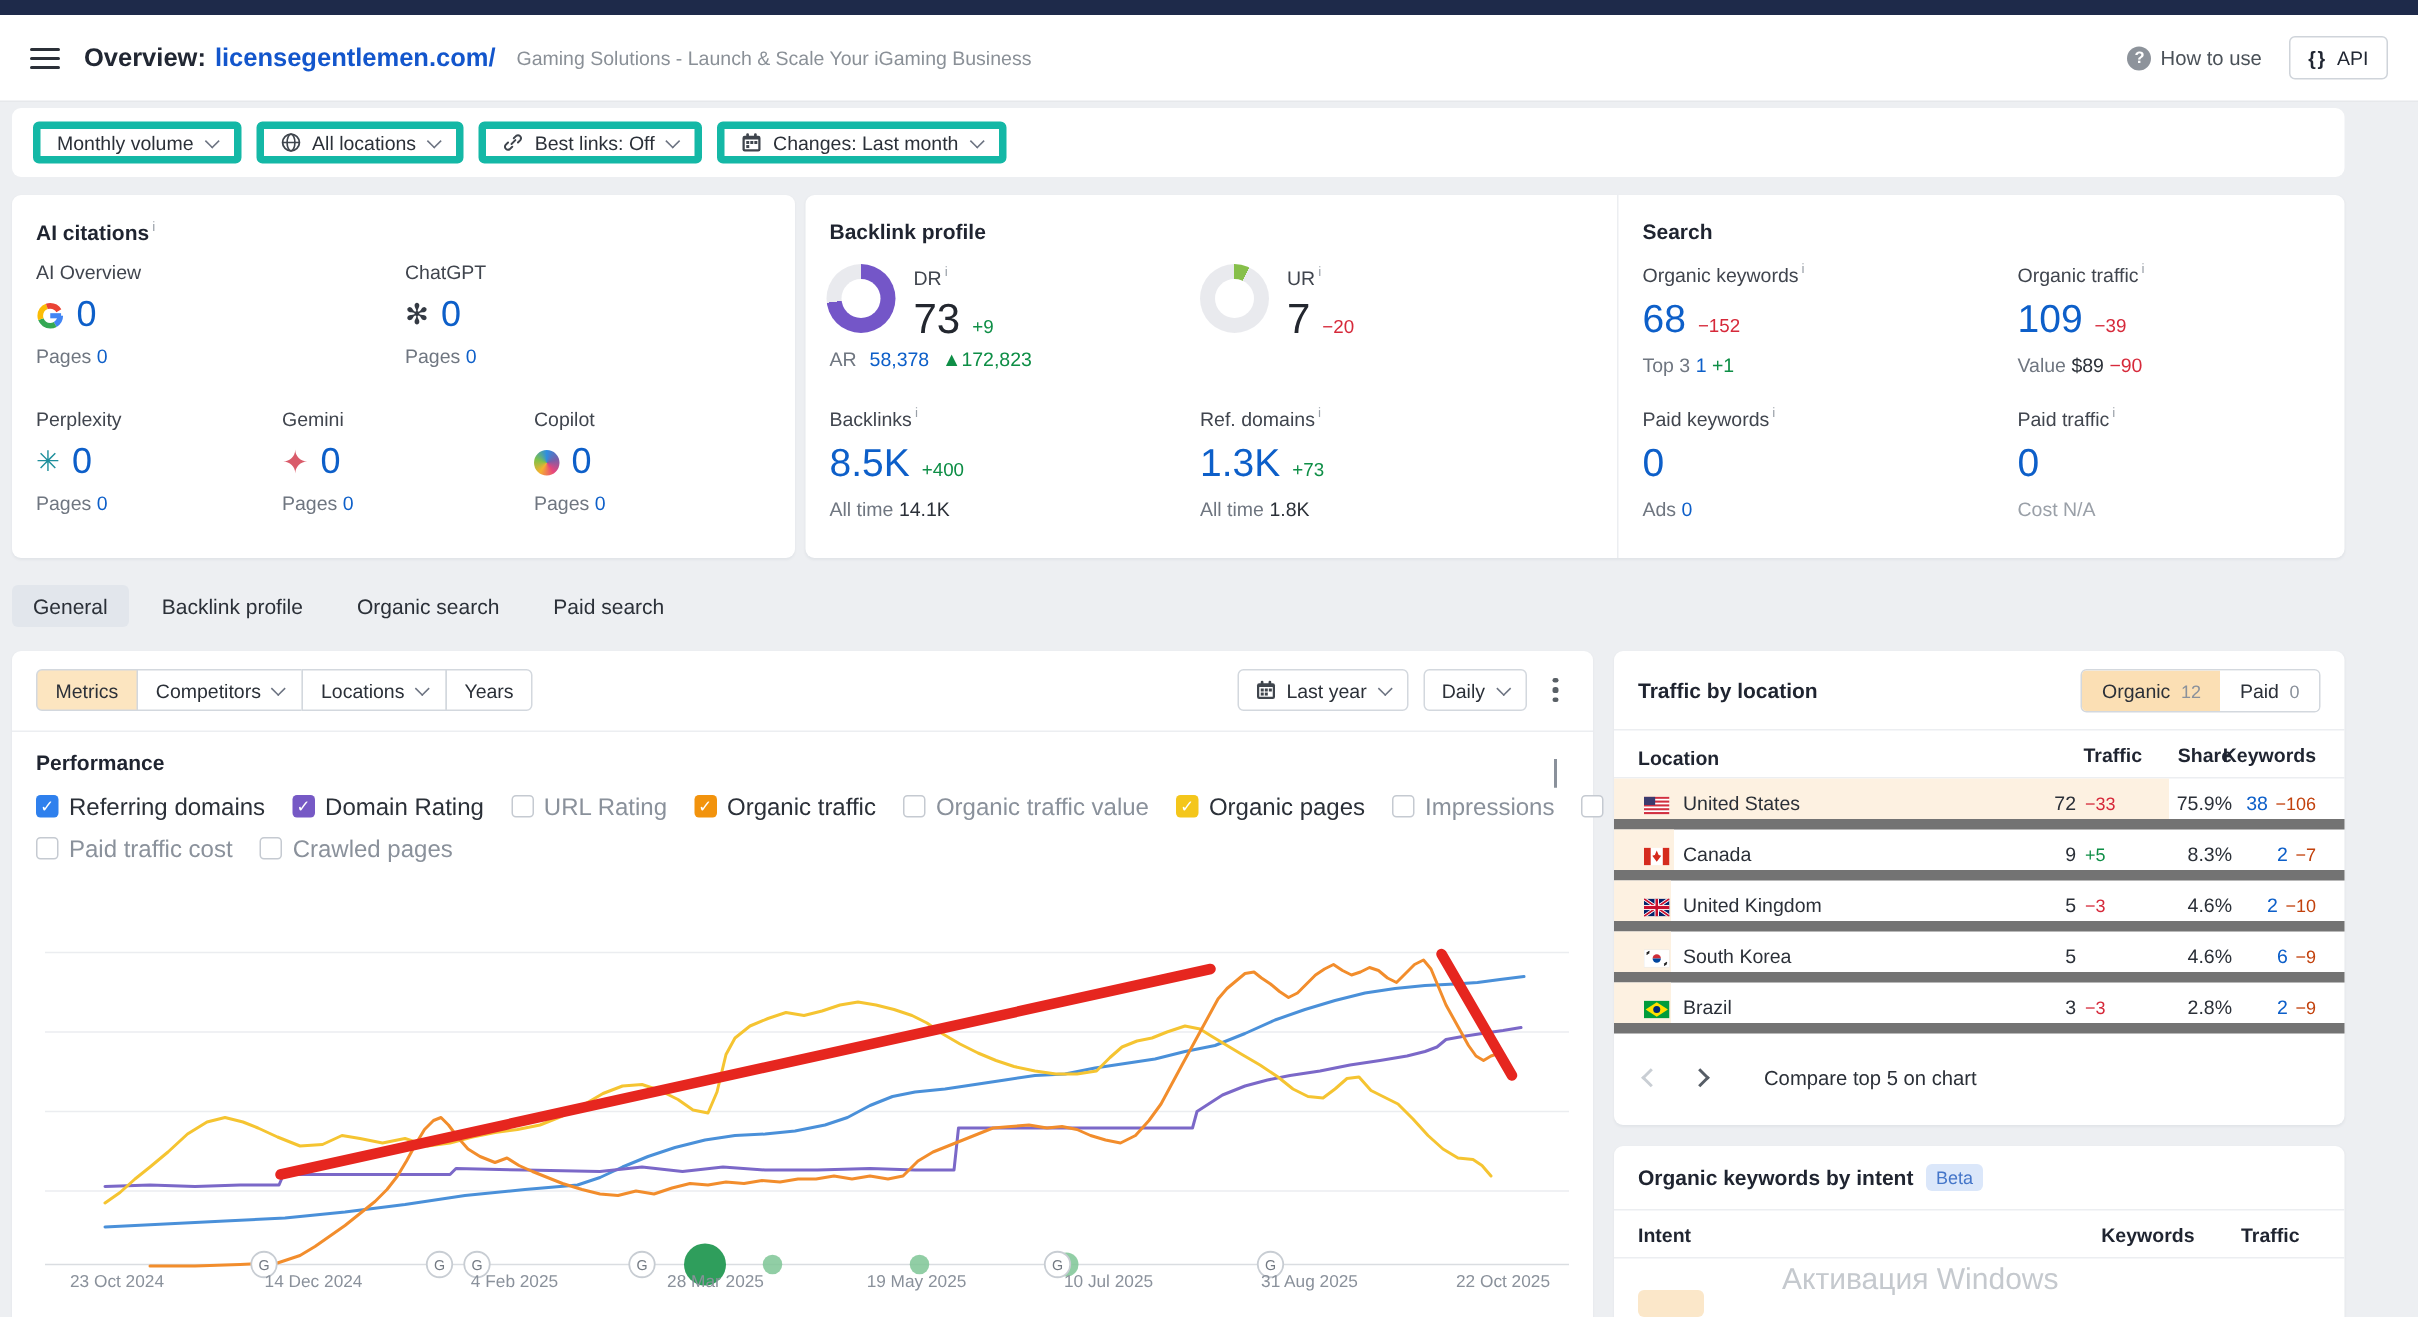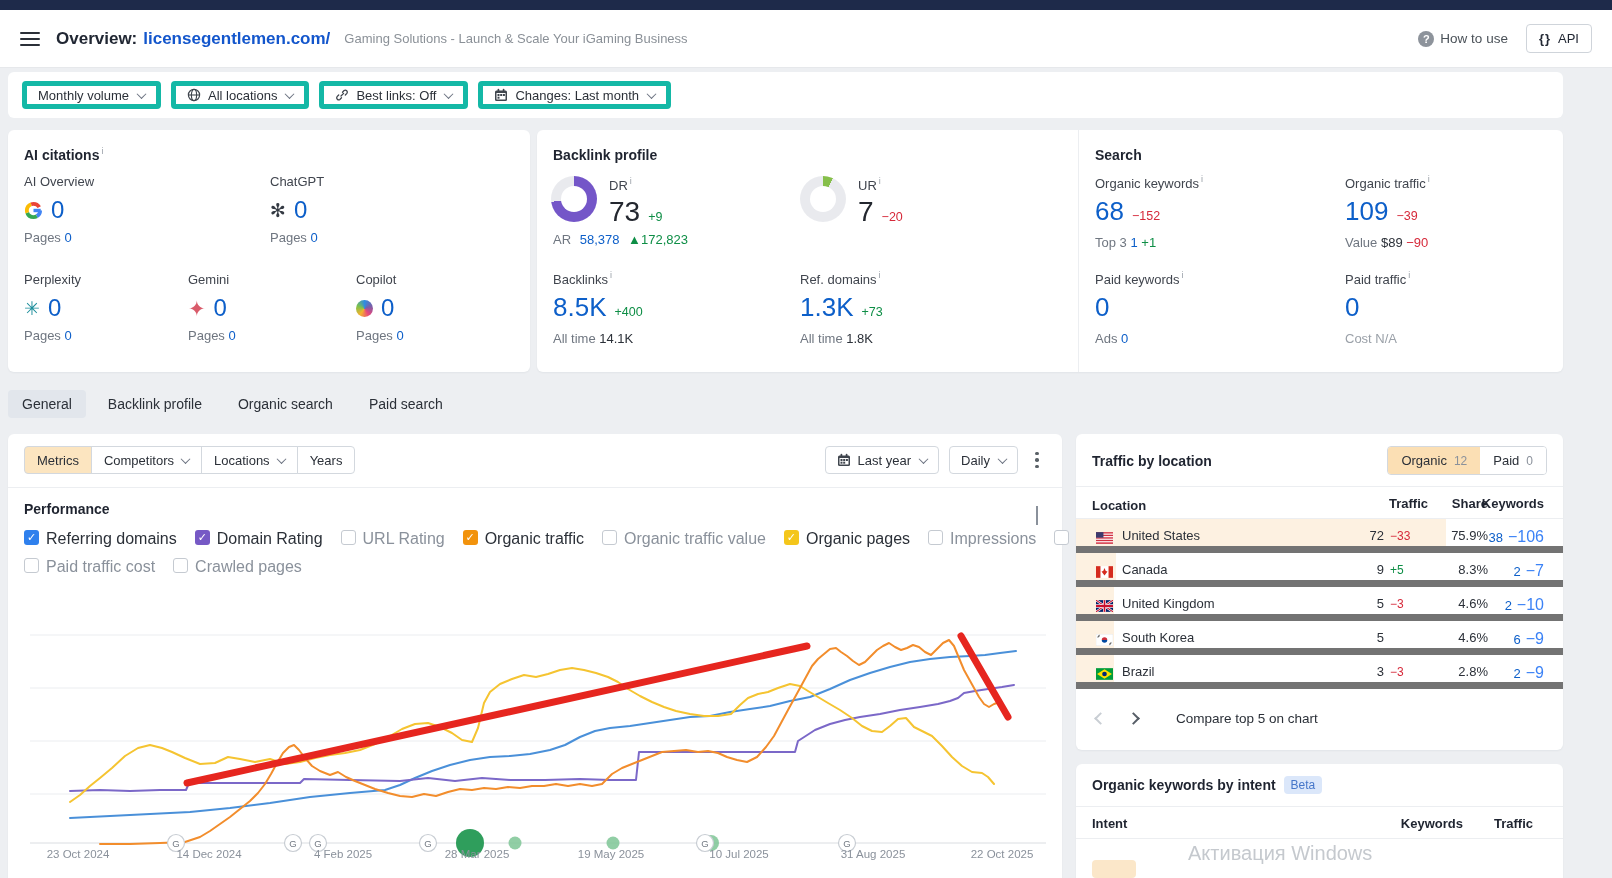--- a/index.html
+++ b/index.html
@@ -83,21 +83,21 @@
   .thead { font-size:13px; font-weight:700; color:#1f2430; }
   .loc-row { position:relative; height:34px; border-bottom:7px solid #737373; cursor:pointer; }
   .loc-bar { position:absolute; left:0; top:0; bottom:0; background:#fdf1e1; }
   .loc-flag { position:absolute; left:20px; top:11px; width:17px; height:12px; }
   .loc-name { position:absolute; left:46px; top:9px; font-size:13px; color:#2b3038; }
   .t-num { position:absolute; left:256px; width:52px; top:9px; font-size:13px; color:#2b3038; text-align:right; }
   .t-delta { position:absolute; left:314px; top:10px; font-size:12px; }
   .t-share { position:absolute; left:352px; width:60px; top:9px; font-size:13px; color:#2b3038; text-align:right; }
   .t-kw { position:absolute; left:374px; width:94px; top:9px; font-size:13px; text-align:right; white-space:nowrap; }
   .t-kw .n { color:#0d5fc9; }
-  .t-kw .d { color:#3b82f6; font-size:16px; margin-left:5px; }
+  .t-kw .d { color:#c2410c; font-size:12px; margin-left:5px; }
   .pg-chev { width:9px; height:9px; border-right:2px solid #565d66; border-bottom:2px solid #565d66; cursor:pointer; }
   .pg-chev.left { transform:rotate(135deg); border-color:#c9ced4; }
   .pg-chev.right { transform:rotate(-45deg); }
   .beta { background:#dbe7fa; color:#4576c9; font-size:12px; border-radius:4px; padding:2px 7px; margin-left:8px; }
   .watermark { position:absolute; font-size:20px; color:#c5c9ce; white-space:nowrap; }
   .intent-pill { position:absolute; background:#fbe7c9; border-radius:4px; }
 
   svg text { font-family:"Liberation Sans","DejaVu Sans",sans-serif; }
 </style>
 </head>

